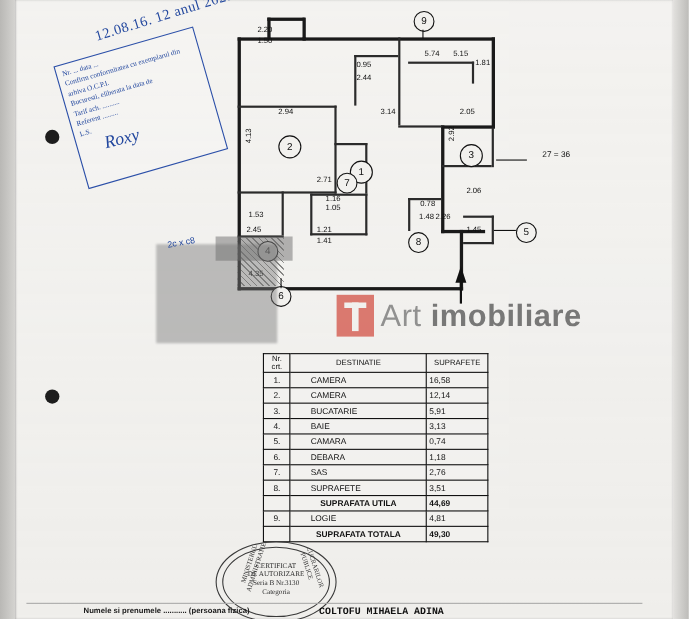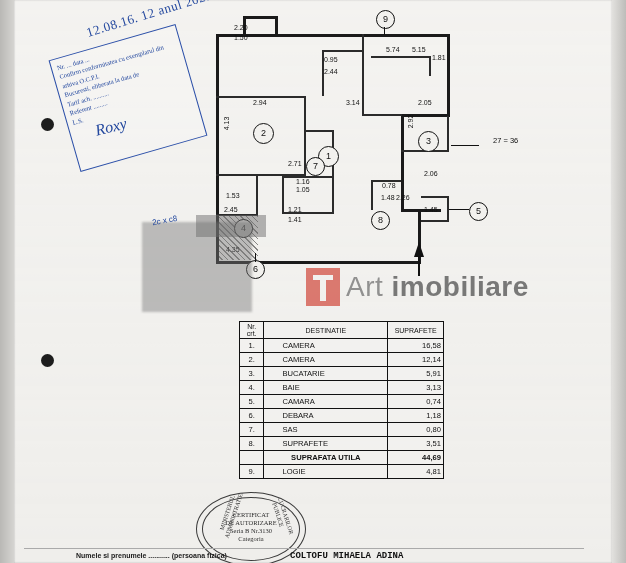--- a/index.html
+++ b/index.html
@@ -213,21 +213,21 @@
     background: rgba(242,241,238,.9);
   }
   .tbl td, .tbl th {
     border: 1px solid #111;
     padding: 1px 2px;
     height: 11px;
     font-weight: normal;
   }
   .c-nr { width: 22px; text-align: center; }
   .c-dest { width: 118px; text-align: center; }
-  .c-sup { width: 53px; text-align: right; }
+  .c-sup { width: 53px; text-align: left; }
   .tbl .dest-cell { text-align: left; padding-left: 18px; }
   .tbl .bold td { font-weight: bold; }
   .tbl .hdr td { text-align: center; font-weight: normal; font-size: 7px; }
 
   
   .stamp {
     position: absolute;
     left: 196px;
     top: 492px;
     width: 108px;
@@ -443,36 +443,41 @@
         <td class="c-sup">0,74</td>
       </tr>
       <tr>
         <td class="c-nr">6.</td>
         <td class="c-dest dest-cell">DEBARA</td>
         <td class="c-sup">1,18</td>
       </tr>
       <tr>
         <td class="c-nr">7.</td>
         <td class="c-dest dest-cell">SAS</td>
-        <td class="c-sup">0,80</td>
+        <td class="c-sup">2,76</td>
       </tr>
       <tr>
         <td class="c-nr">8.</td>
         <td class="c-dest dest-cell">SUPRAFETE</td>
         <td class="c-sup">3,51</td>
       </tr>
       <tr class="bold">
         <td class="c-nr"></td>
         <td class="c-dest">SUPRAFATA UTILA</td>
         <td class="c-sup">44,69</td>
       </tr>
       <tr>
         <td class="c-nr">9.</td>
         <td class="c-dest dest-cell">LOGIE</td>
         <td class="c-sup">4,81</td>
+      </tr>
+      <tr class="bold">
+        <td class="c-nr"></td>
+        <td class="c-dest">SUPRAFATA TOTALA</td>
+        <td class="c-sup">49,30</td>
       </tr>
     </tbody>
   </table>
 
   <div class="stamp">
     <div class="stamp-arc-l">MINISTERUL ADMINISTRATIEI</div>
     <div class="stamp-arc-r">SI LUCRARILOR PUBLICE</div>
     <div class="stamp-mid">
       <div>CERTIFICAT</div>
       <div>DE AUTORIZARE</div>

